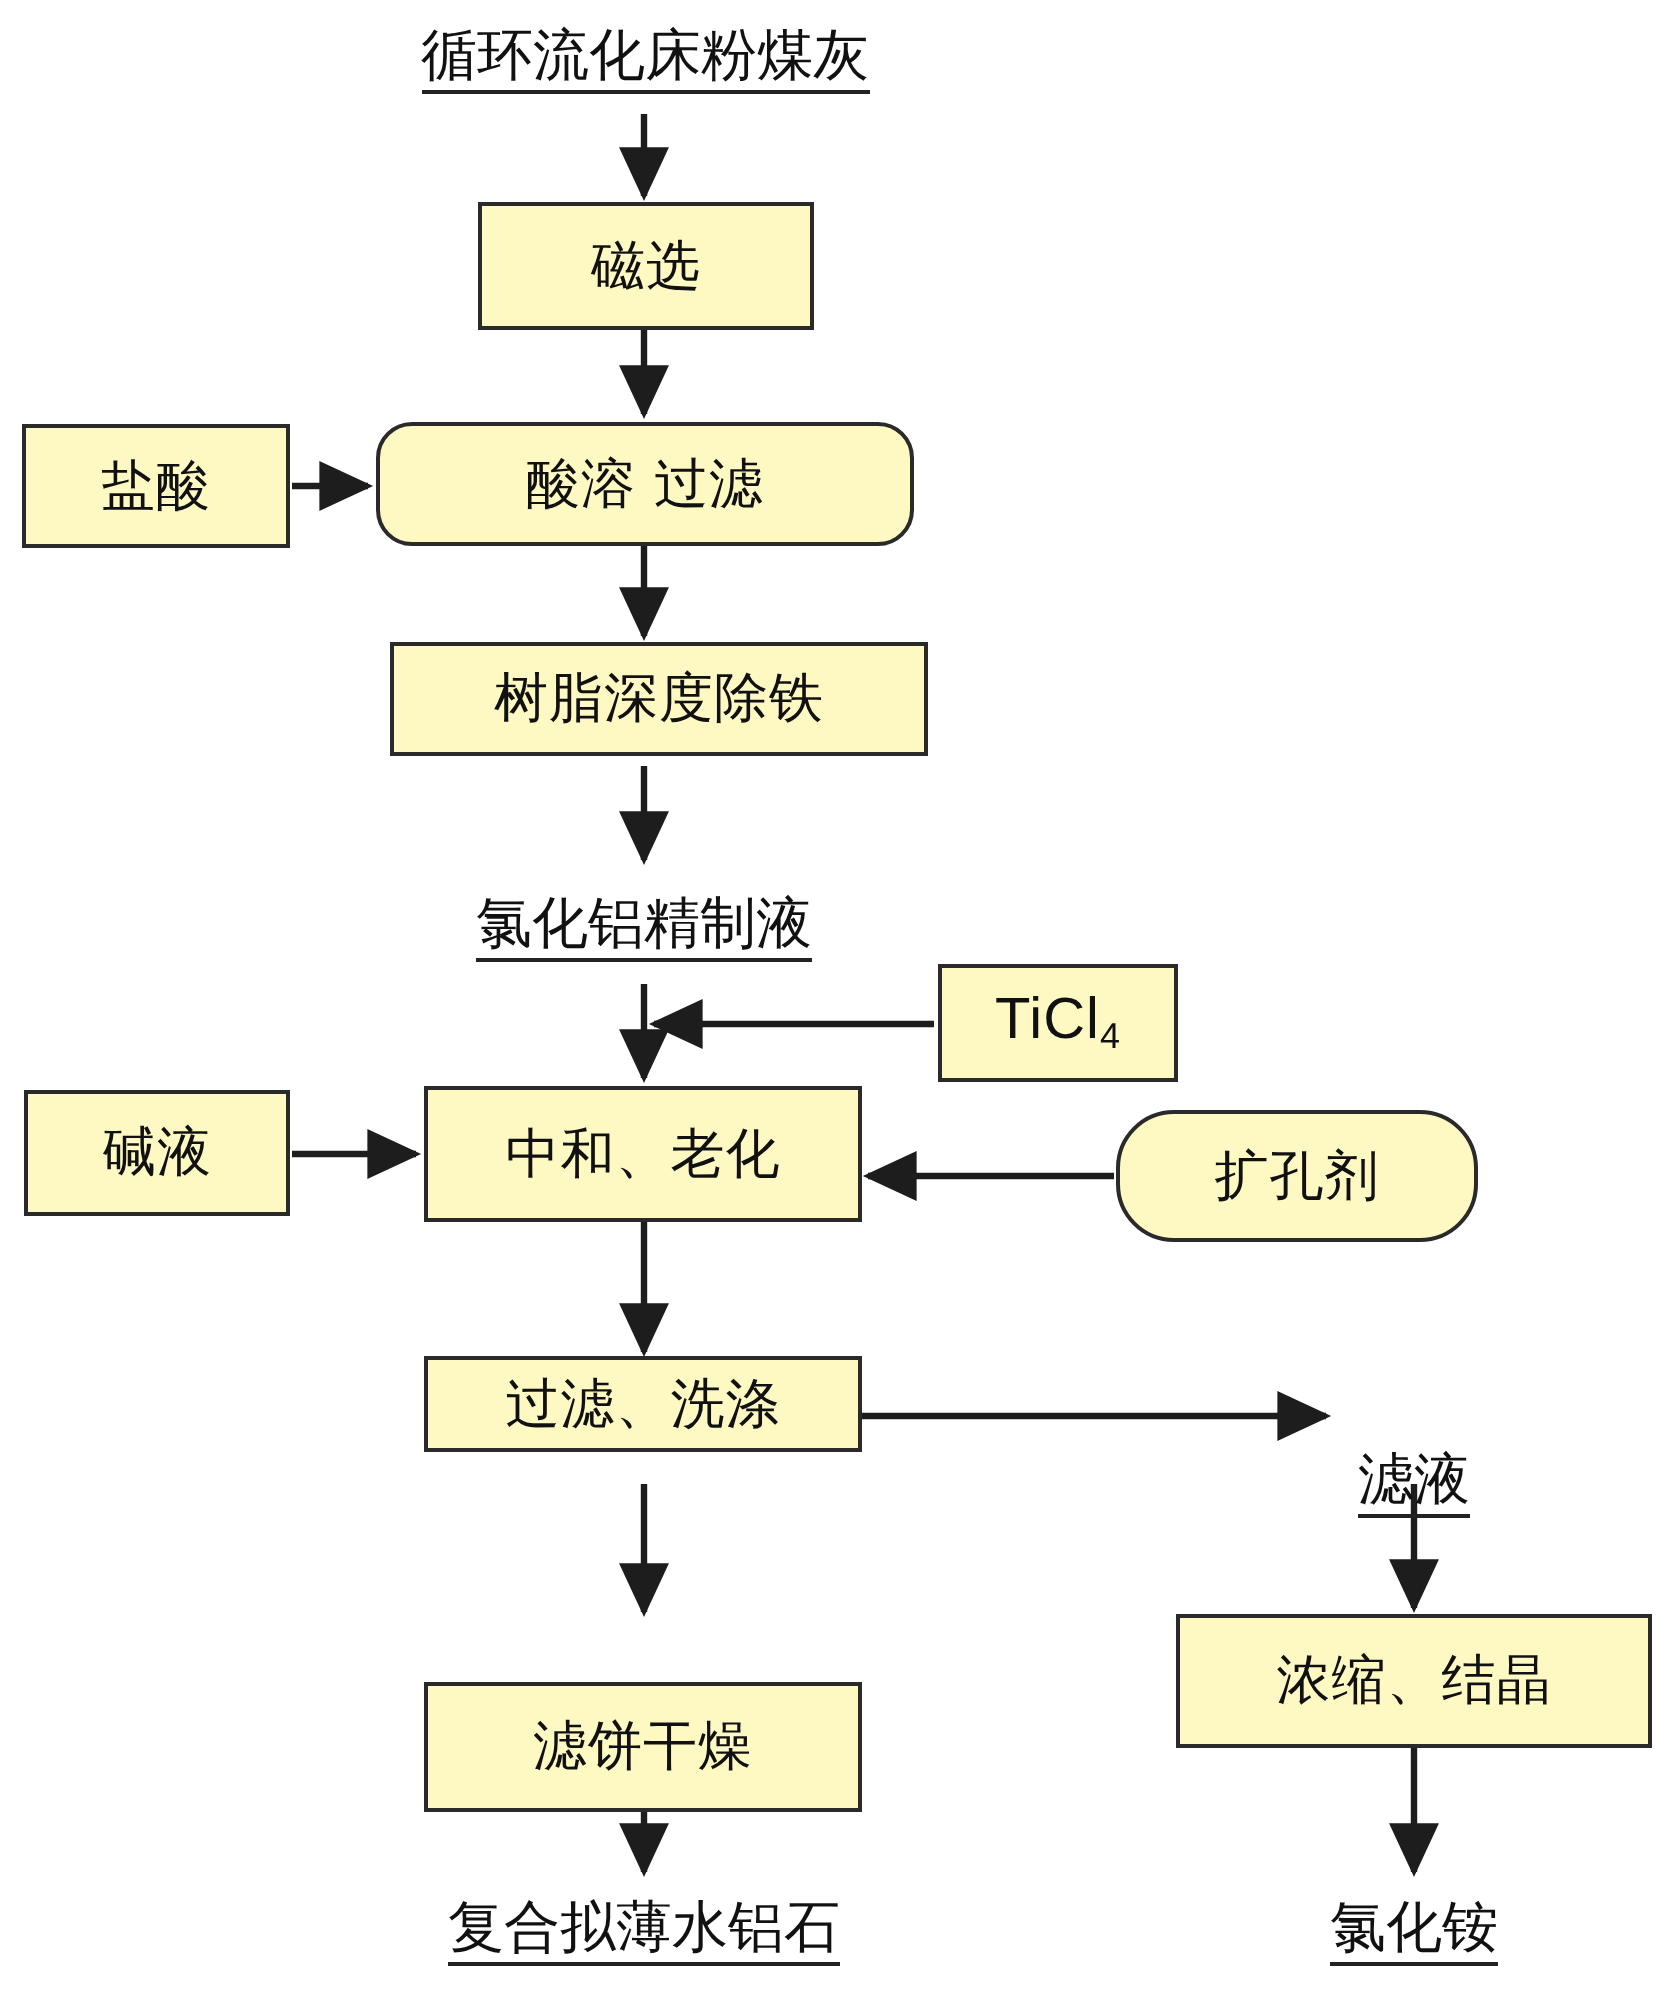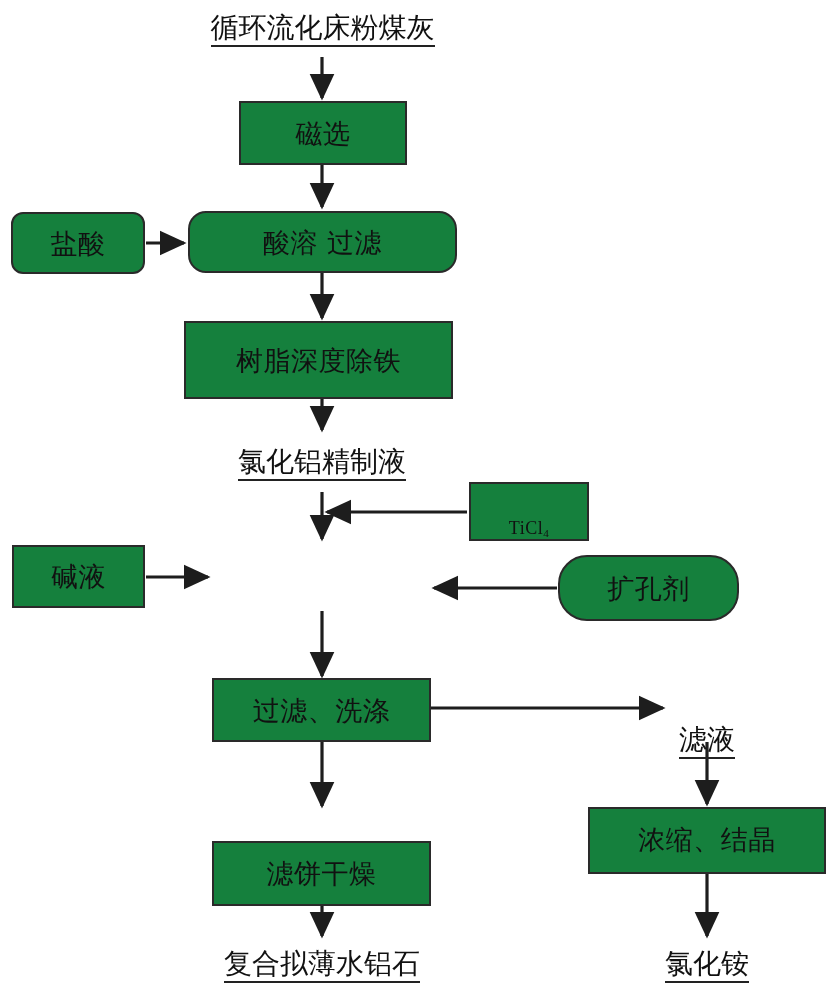--- a/index.html
+++ b/index.html
@@ -13,21 +13,21 @@
     height: 1000px;
     background: #ffffff;
     overflow: hidden;
     font-family: "DejaVu Sans", "Liberation Sans", sans-serif;
   }
   
   .node {
     position: absolute;
     box-sizing: border-box;
     border: 2px solid #2a2a2a;
-    background: #15803d;
+    background: #fef9c3;
     display: flex;
     align-items: center;
     justify-content: center;
     color: #111111;
     font-size: 27px;
     line-height: 1;
     letter-spacing: 0.5px;
     white-space: pre;
   }
   
@@ -40,23 +40,22 @@
     color: #111111;
     font-size: 28px;
     line-height: 1;
     white-space: pre;
   }
   .label > span {
     border-bottom: 2px solid #222222;
     padding-bottom: 3px;
   }
   .formula {
-    font-family: Liberation Serif, serif;
-    font-size: 18px;
-    align-items: flex-end;
+    font-family: Liberation Sans, sans-serif;
+    font-size: 29px;
   }
   .formula sub {
     font-size: 0.62em;
     vertical-align: -0.28em;
   }
   
   #wires {
     position: absolute;
     left: 0;
     top: 0;
@@ -127,50 +126,53 @@
   </div>
 
   <div class="label" style="left:634px; top:944px; width:146px; height:44px;">
     <span>氯化铵</span>
   </div>
 
   <div class="node" style="left:239px; top:101px; width:168px; height:64px;">
     <span>磁选</span>
   </div>
 
-  <div class="node" style="left:11px; top:212px; width:134px; height:62px;border-radius:12px;">
+  <div class="node" style="left:11px; top:212px; width:134px; height:62px;">
     <span>盐酸</span>
   </div>
 
   <div class="node" style="left:188px; top:211px; width:269px; height:62px;border-radius:18px;">
     <span>酸溶 过滤</span>
   </div>
 
-  <div class="node" style="left:184px; top:321px; width:269px; height:78px;">
+  <div class="node" style="left:195px; top:321px; width:269px; height:57px;">
     <span>树脂深度除铁</span>
   </div>
 
   <div class="node formula" style="left:469px; top:482px; width:120px; height:59px;">
     <span>TiCl<sub>4</sub></span>
   </div>
 
   <div class="node" style="left:12px; top:545px; width:133px; height:63px;">
     <span>碱液</span>
   </div>
 
+  <div class="node" style="left:212px; top:543px; width:219px; height:68px;">
+    <span>中和、老化</span>
+  </div>
 
   <div class="node" style="left:558px; top:555px; width:181px; height:66px;border-radius:29px;">
     <span>扩孔剂</span>
   </div>
 
-  <div class="node" style="left:212px; top:678px; width:219px; height:64px;">
+  <div class="node" style="left:212px; top:678px; width:219px; height:48px;">
     <span>过滤、洗涤</span>
   </div>
 
   <div class="node" style="left:212px; top:809px; width:219px; height:65px;margin-top:32px;">
     <span>滤饼干燥</span>
   </div>
 
-  <div class="node" style="left:588px; top:807px; width:238px; height:67px;font-family:Liberation Serif, serif;">
+  <div class="node" style="left:588px; top:807px; width:238px; height:67px;">
     <span>浓缩、结晶</span>
   </div>
 
 </div>
 
 </body></html>

